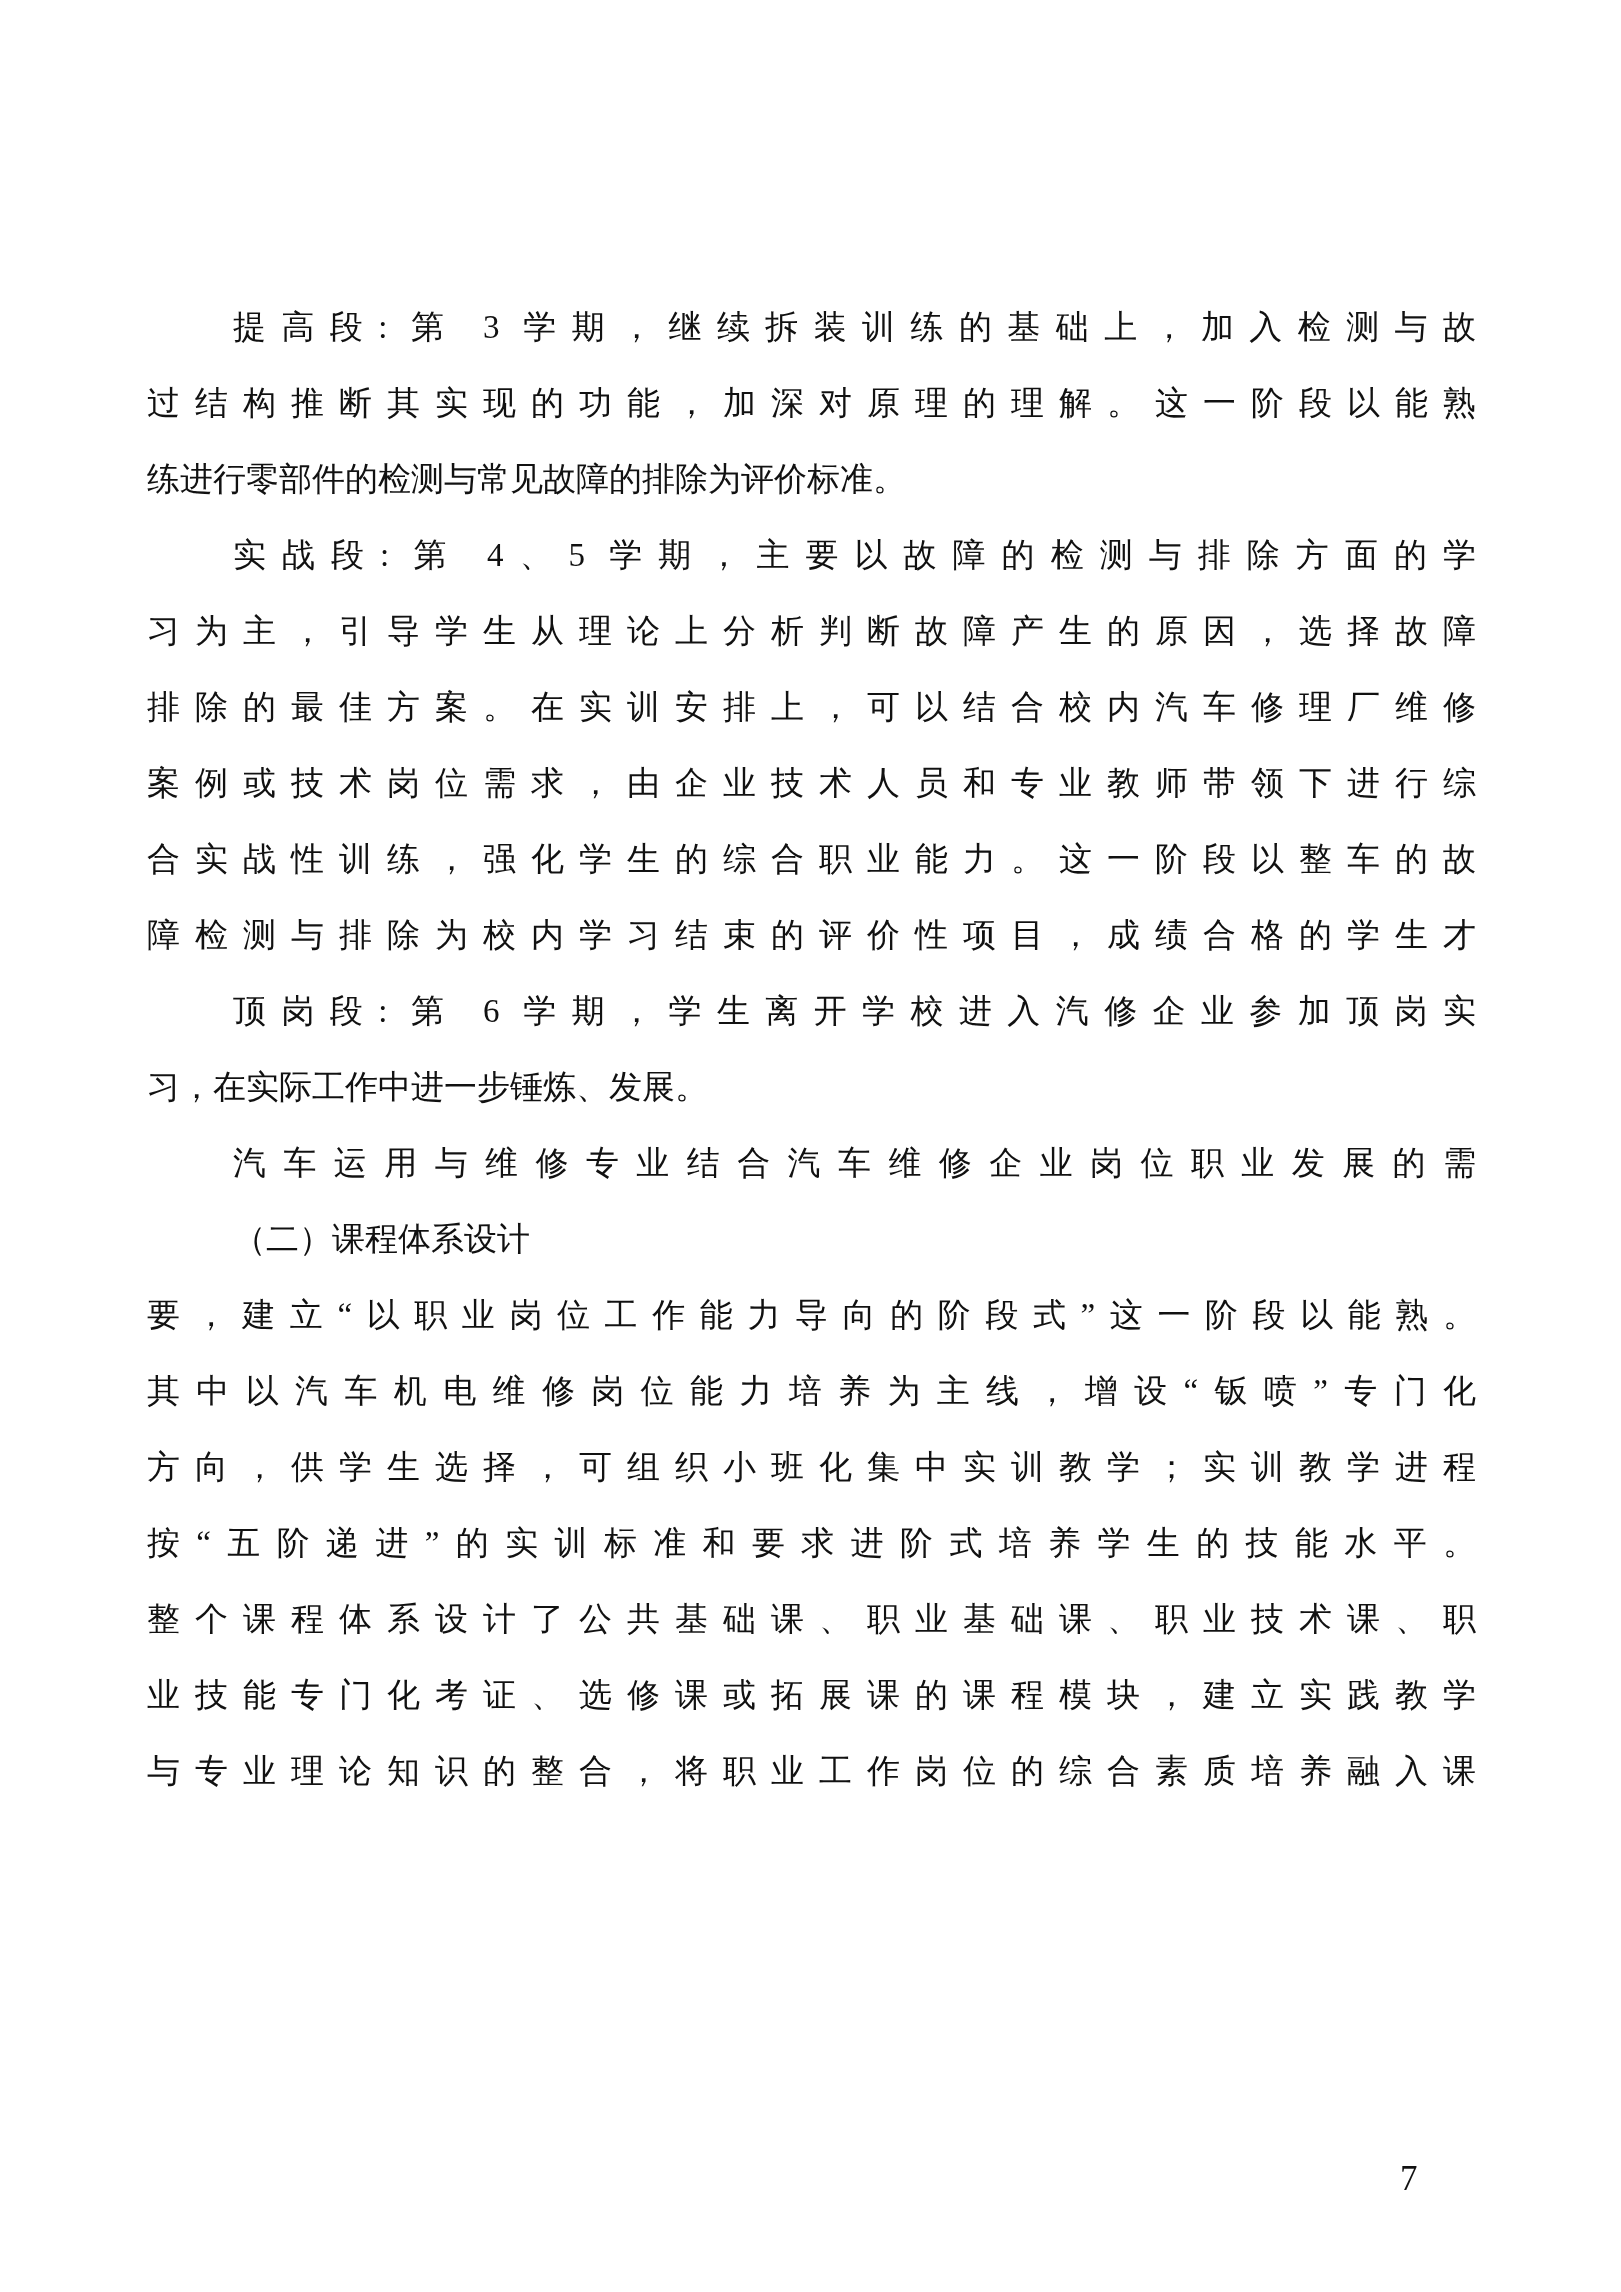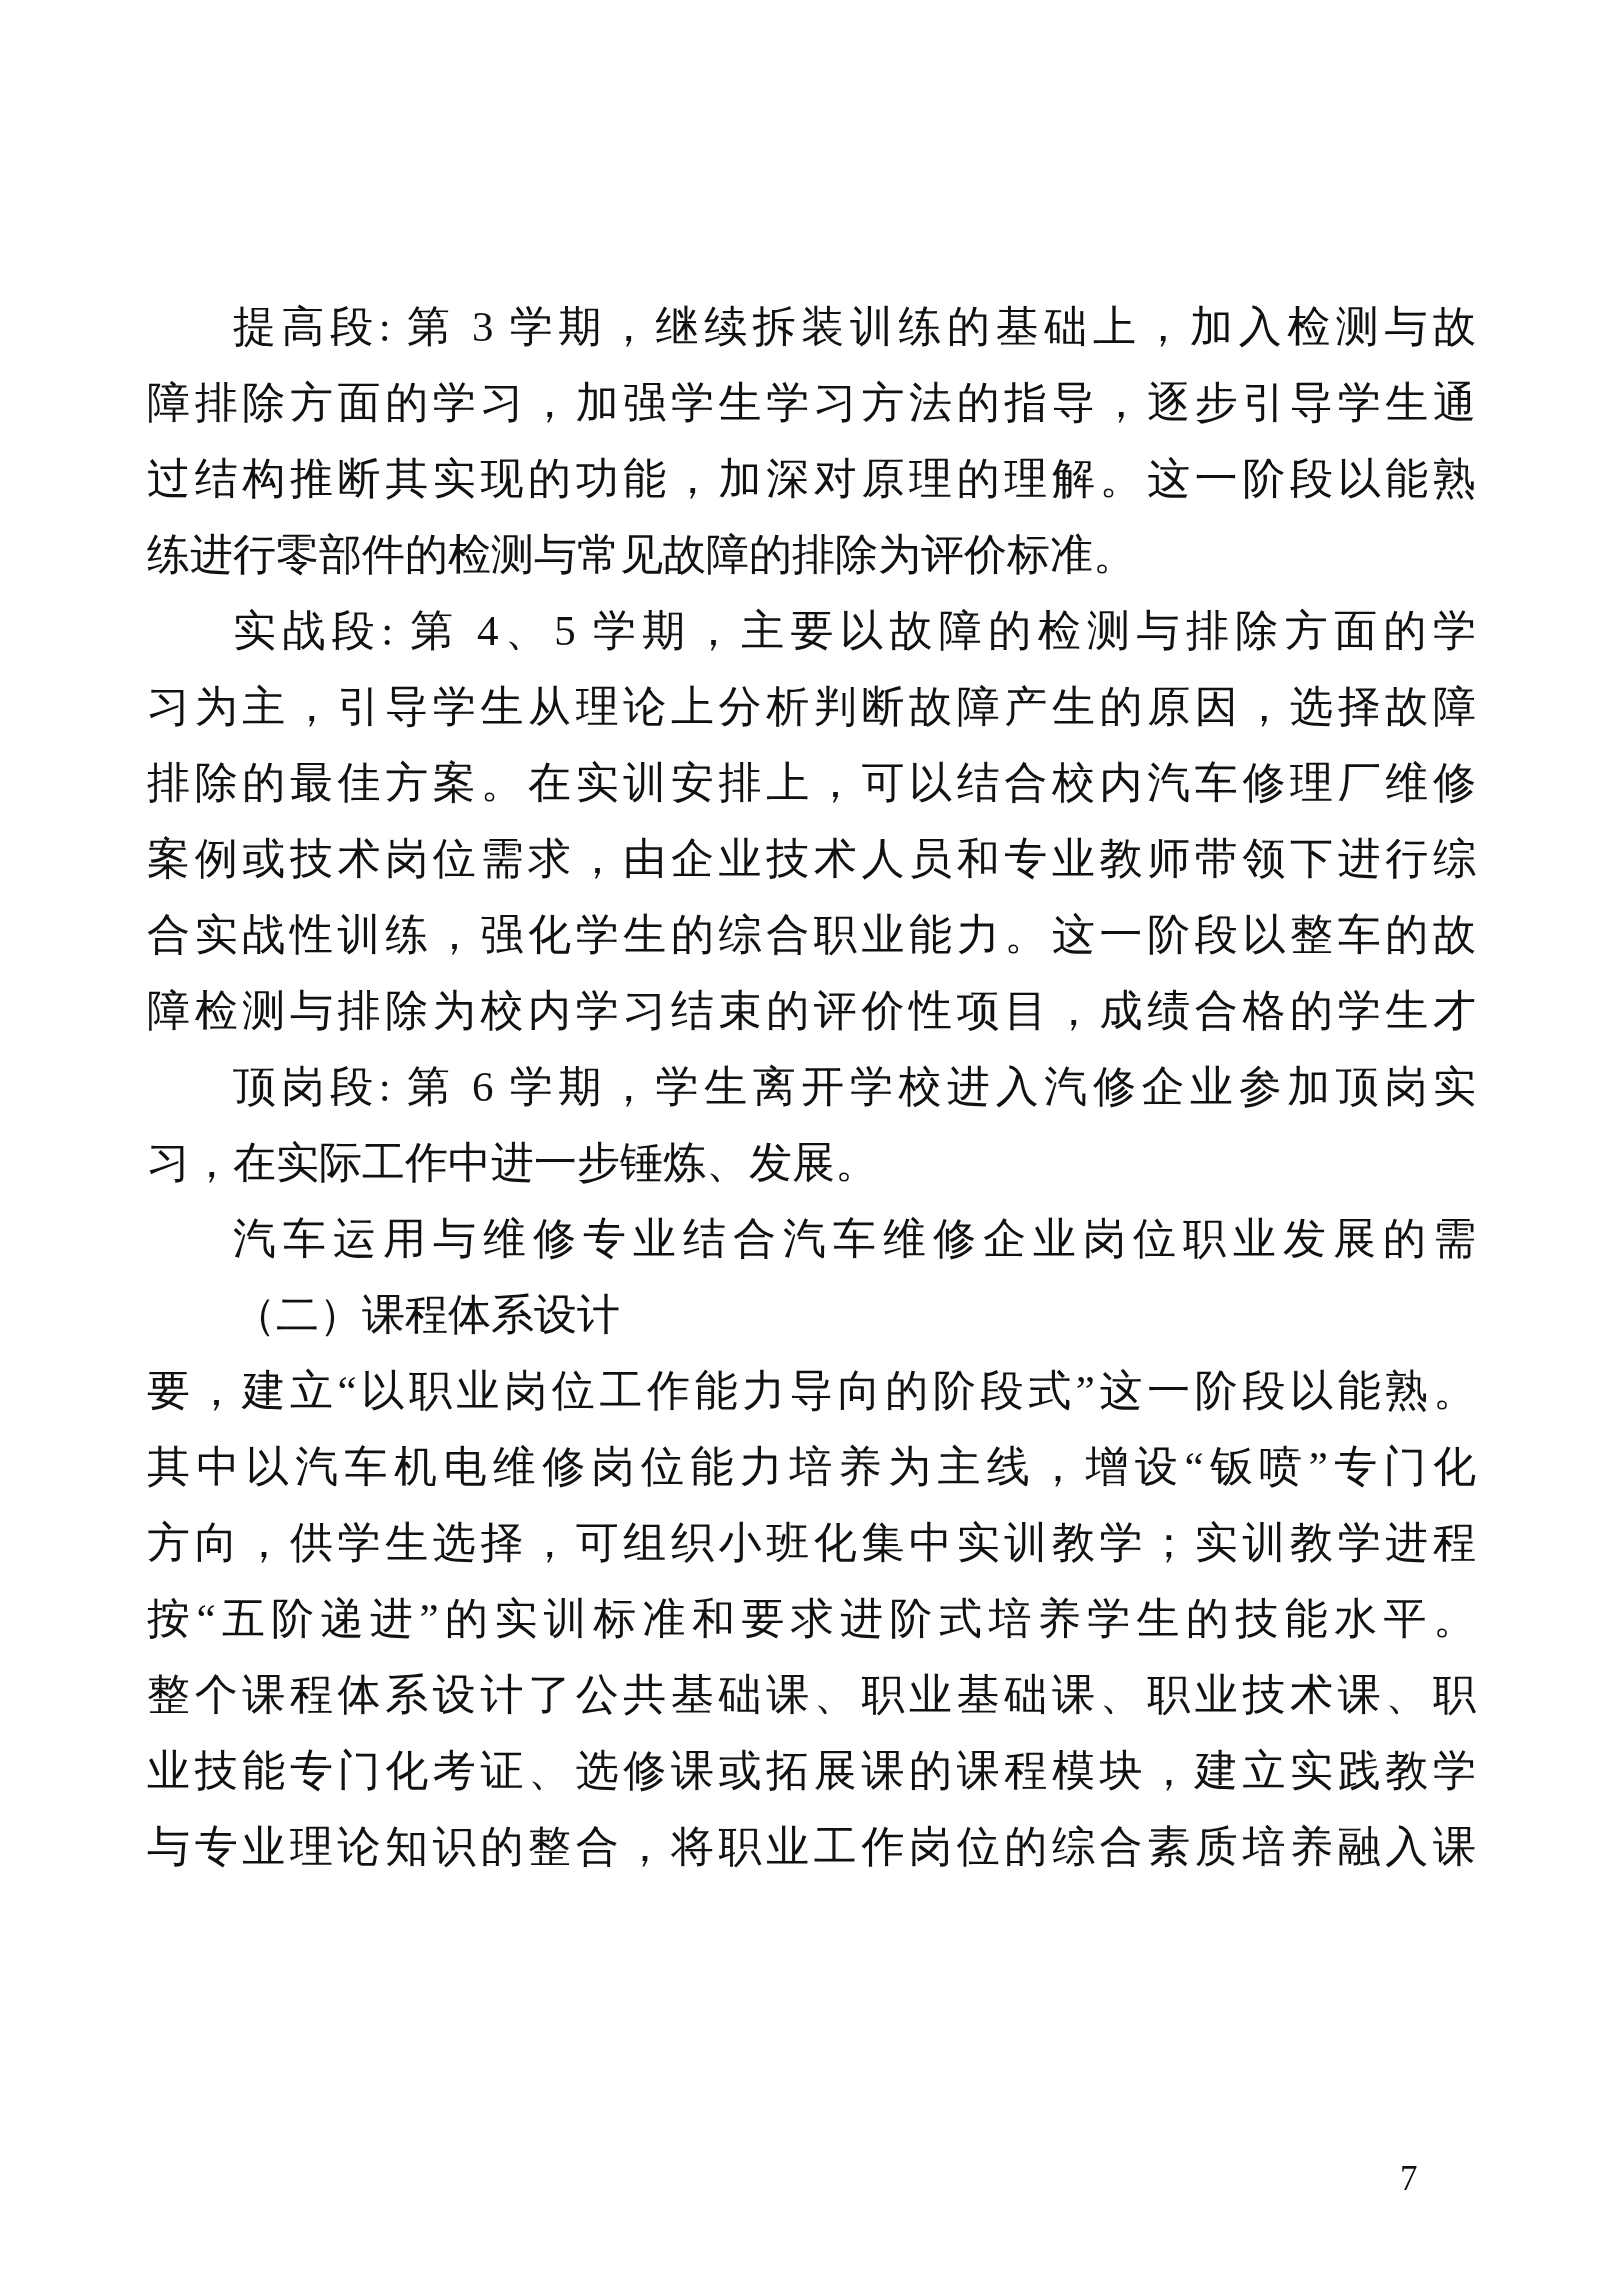--- a/index.html
+++ b/index.html
@@ -20,21 +20,21 @@
     height: 2293px;
     background: #ffffff;
     overflow: hidden;
   }
   .text-block {
     position: absolute;
     left: 147px;
     top: 289px;
     width: 1329px;
     color: #111111;
-    font-size: 43px;
+    font-size: 33px;
     line-height: 76px;
   }
   .line {
     text-align: justify;
     text-align-last: justify;
     -moz-text-align-last: justify;
     height: 76px;
     overflow: visible;
   }
   .line.end {
@@ -53,21 +53,20 @@
     line-height: 39px;
     color: #111111;
   }
 </style>
 </head>
 <body>
 
 <div class="page">
   <div class="text-block">
     <div class="line indent">提高段: 第 3 学期，继续拆装训练的基础上，加入检测与故</div>
-    <div class="line">障排除方面的学习，加强学生学习方法的指导，逐步引导学生通</div>
     <div class="line">过结构推断其实现的功能，加深对原理的理解。这一阶段以能熟</div>
     <div class="line end">练进行零部件的检测与常见故障的排除为评价标准。</div>
     <div class="line indent">实战段: 第 4、5 学期，主要以故障的检测与排除方面的学</div>
     <div class="line">习为主，引导学生从理论上分析判断故障产生的原因，选择故障</div>
     <div class="line">排除的最佳方案。在实训安排上，可以结合校内汽车修理厂维修</div>
     <div class="line">案例或技术岗位需求，由企业技术人员和专业教师带领下进行综</div>
     <div class="line">合实战性训练，强化学生的综合职业能力。这一阶段以整车的故</div>
     <div class="line">障检测与排除为校内学习结束的评价性项目，成绩合格的学生才</div>
     <div class="line indent">顶岗段: 第 6 学期，学生离开学校进入汽修企业参加顶岗实</div>
     <div class="line end">习，在实际工作中进一步锤炼、发展。</div>

